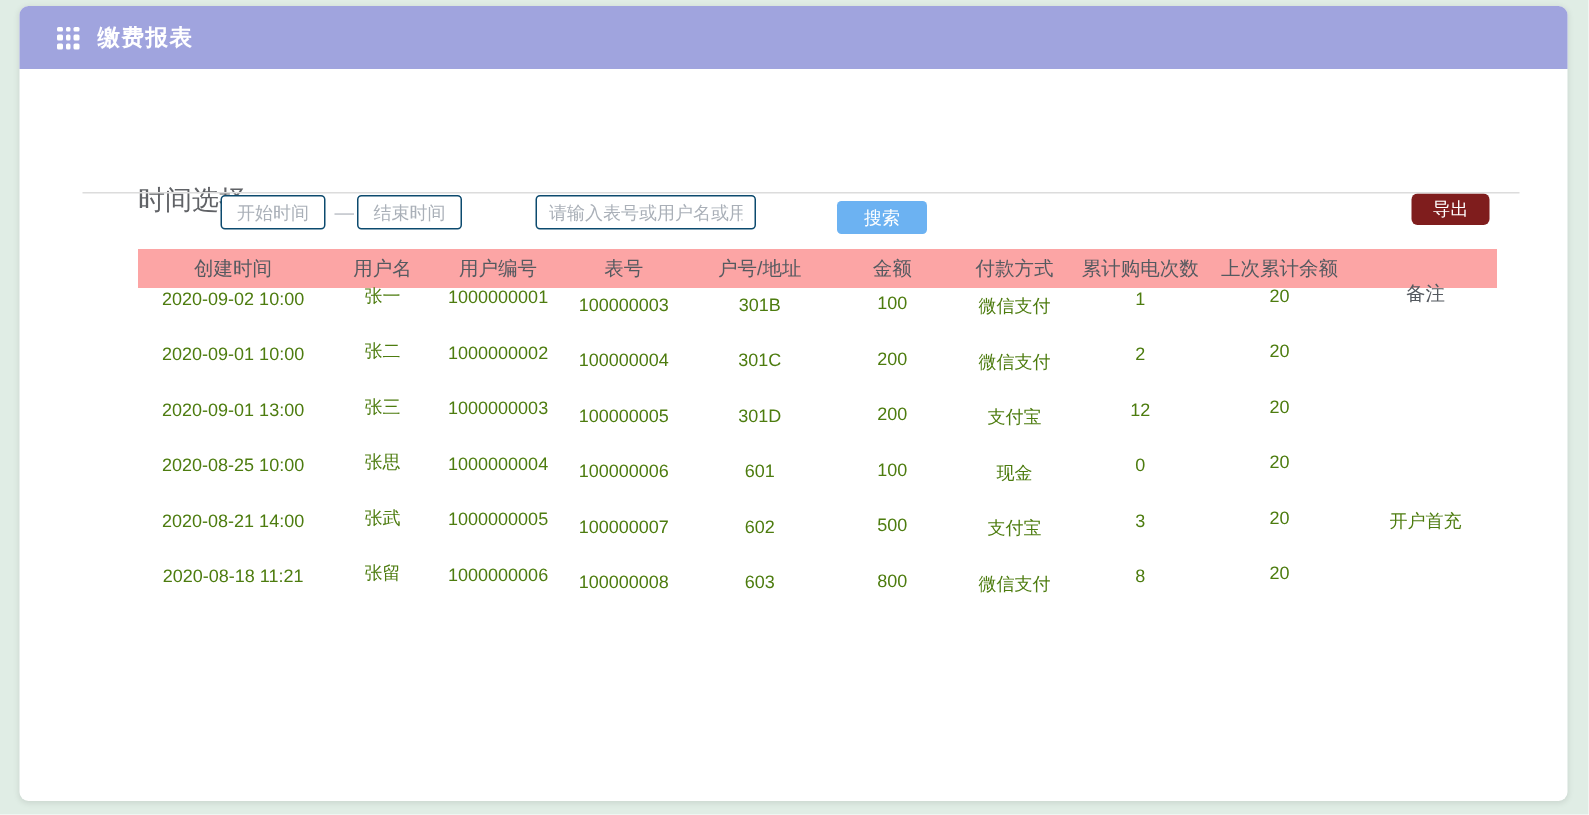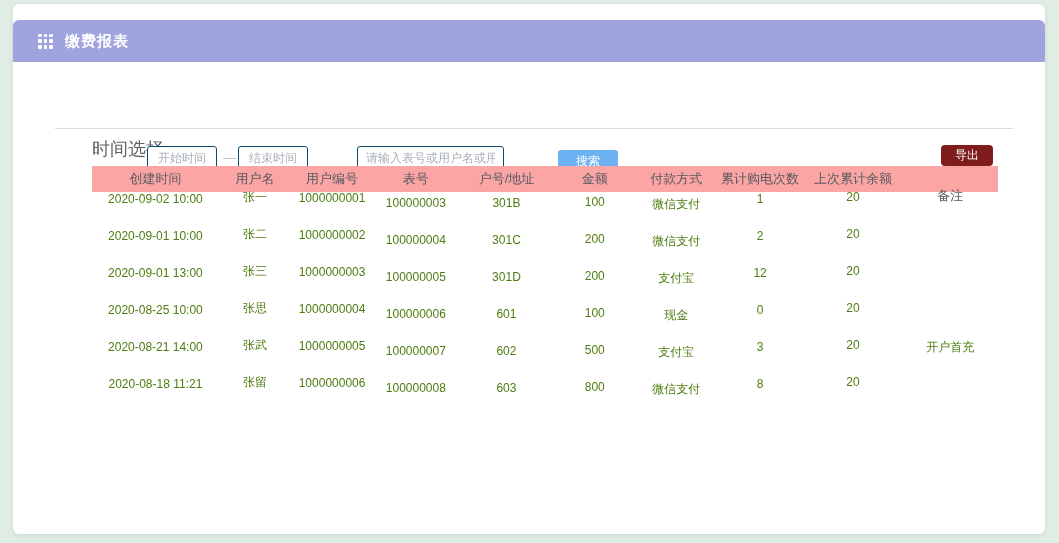--- a/index.html
+++ b/index.html
@@ -19,21 +19,20 @@
     box-shadow: 0 1px 4px rgba(0,0,0,0.10);
   }
   .app-header {
     height: 42px;
     background: #a0a4de;
     border-radius: 6px 6px 0 0;
     display: flex;
     align-items: center;
     padding-left: 25px;
     color: #ffffff;
-    margin-top: 16px;
   }
   .grid-icon {
     width: 15px; height: 15px;
     display: grid;
     grid-template-columns: repeat(3, 1fr);
     grid-template-rows: repeat(3, 1fr);
     gap: 2px;
     margin-right: 12px;
   }
   .grid-icon span { background: #ffffff; border-radius: 1px; }

